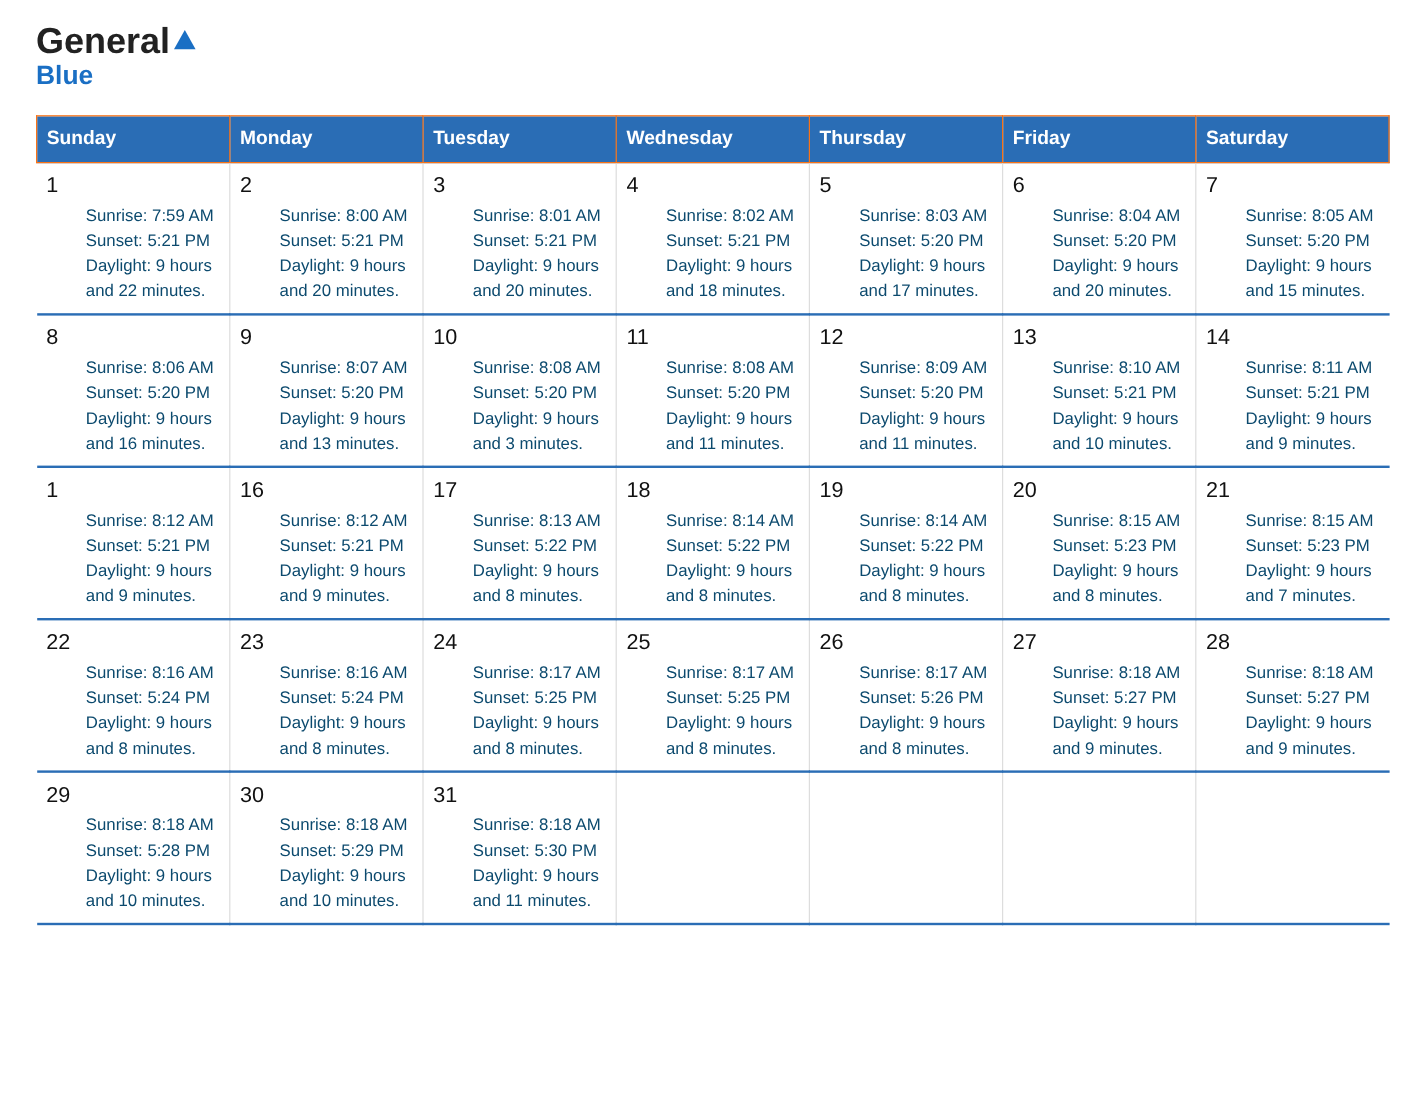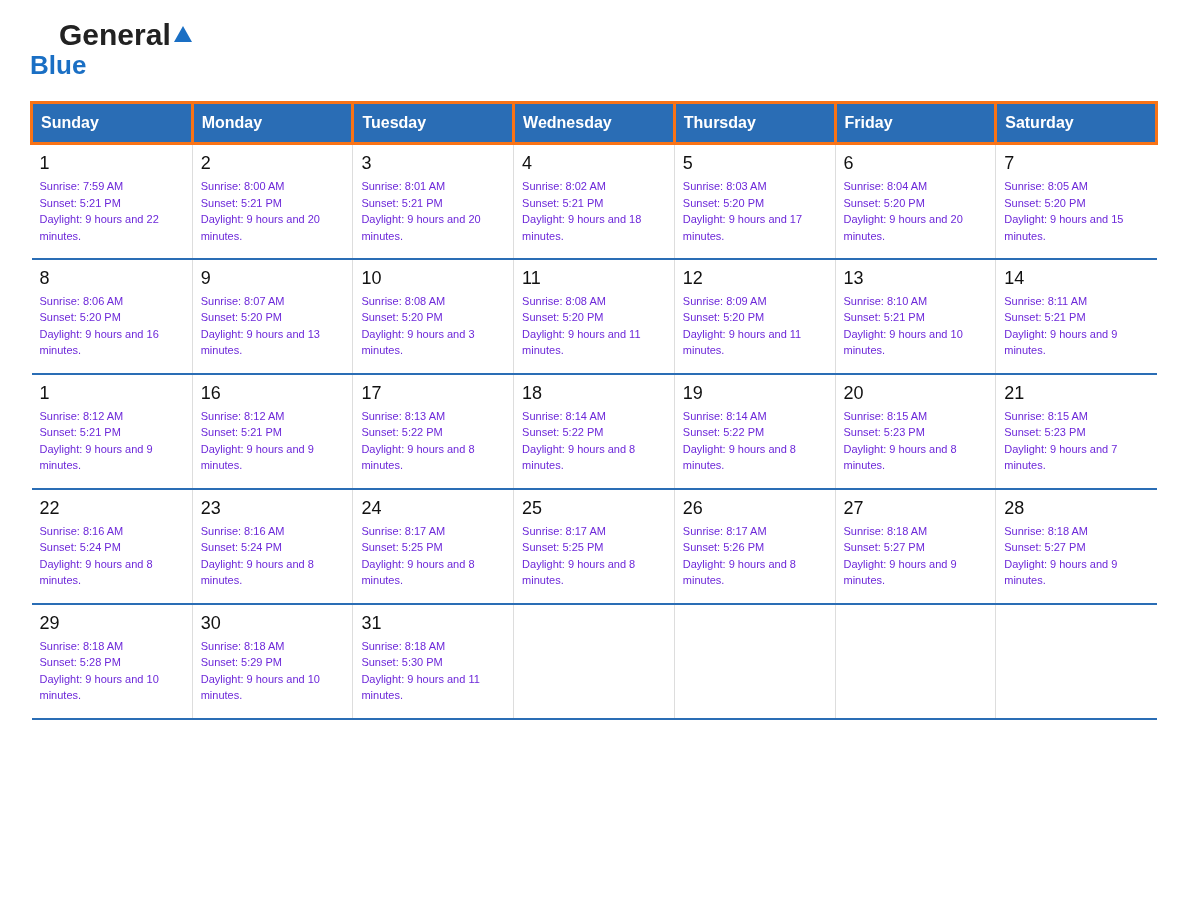--- a/index.html
+++ b/index.html
@@ -40,21 +40,21 @@
       border-collapse: collapse;
       table-layout: fixed;
     }
     thead tr th {
       background-color: #2a6db5;
       color: #fff;
       font-size: 16px;
       font-weight: bold;
       padding: 10px 8px;
       text-align: left;
-      border: 3px solid #f97316;
+      border: 1px solid #f97316;
     }
     tbody tr {
       border-bottom: 2px solid #2a6db5;
     }
     tbody tr td {
       vertical-align: top;
       padding: 8px;
       font-size: 13.5px;
       color: #222;
       border-right: 1px solid #ddd;
@@ -65,46 +65,46 @@
       border-right: none;
     }
     .day-number {
       font-size: 18px;
       font-weight: normal;
       color: #111;
       display: block;
       margin-bottom: 4px;
     }
     .day-info {
-      font-size: 11px;
-      color: #6d28d9;
+      font-size: 14px;
+      color: #0c4a6e;
       line-height: 1.5;
+      margin-left: 33px;
     }
     .empty-cell {
       background: #fff;
     }
     .logo-wrapper {
       display: flex;
       align-items: center;
-      margin-left: 29px;
     }
     .logo-name {
       font-size: 30px;
       font-weight: bold;
       color: #222;
       line-height: 1;
     }
     .logo-icon {
       display: inline-block;
       position: relative;
       top: -2px;
     }
     .logo-bottom {
       color: #1a6fc4;
-      font-size: 26px;
+      font-size: 22px;
       font-weight: bold;
       margin-top: 0px;
       letter-spacing: 0px;
     }
   </style>
 </head>
 <body>
 
 <div class="header">
   <div class="logo">

